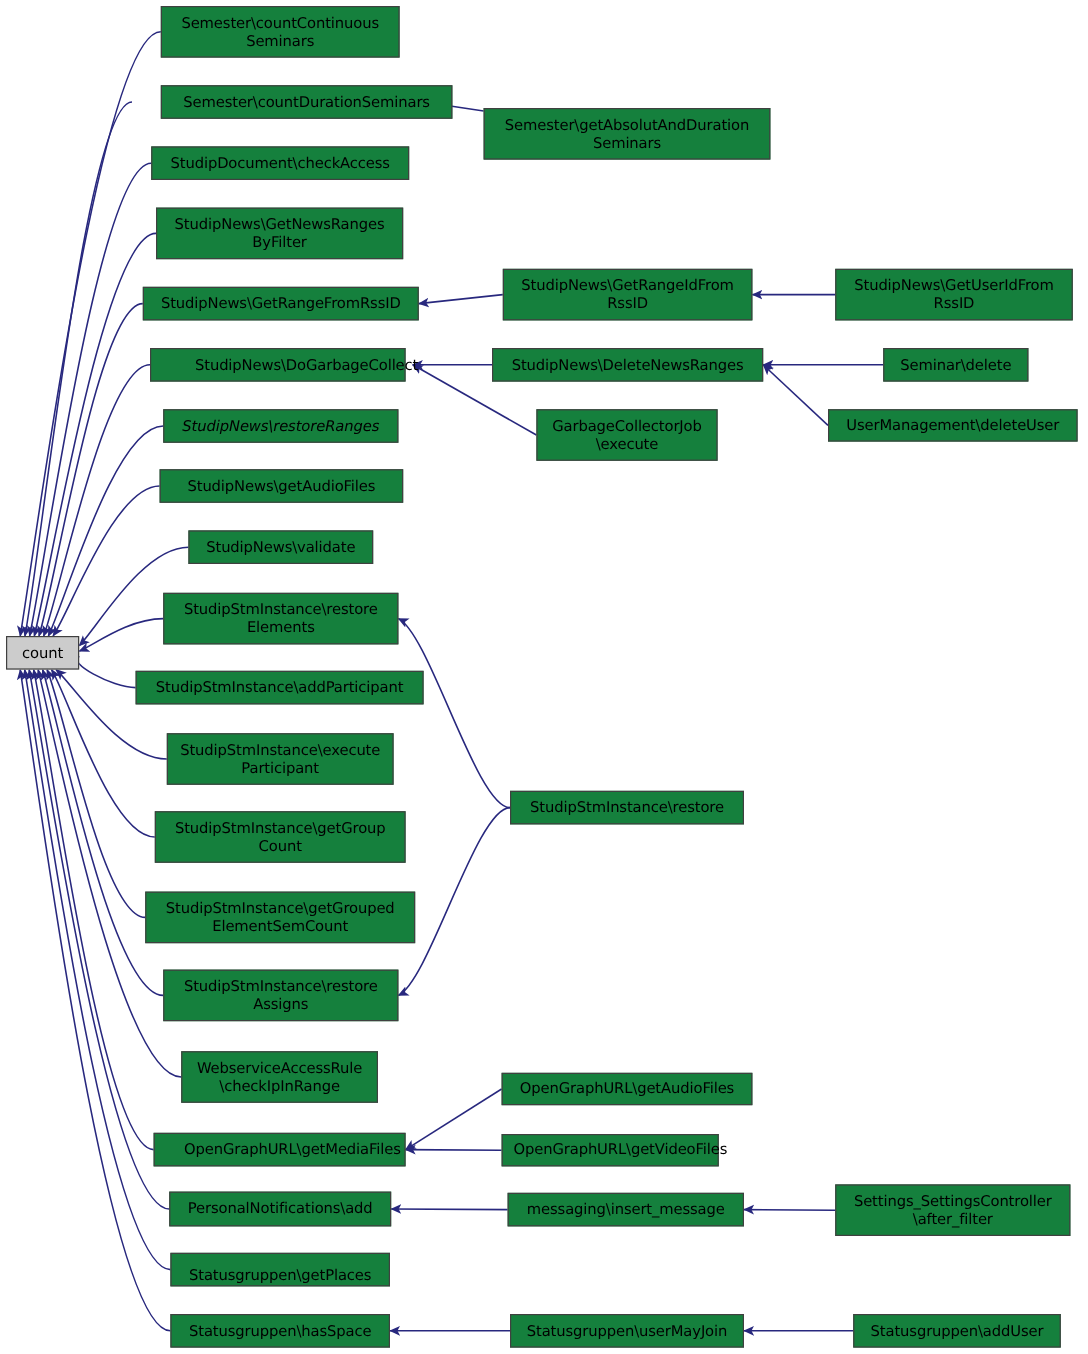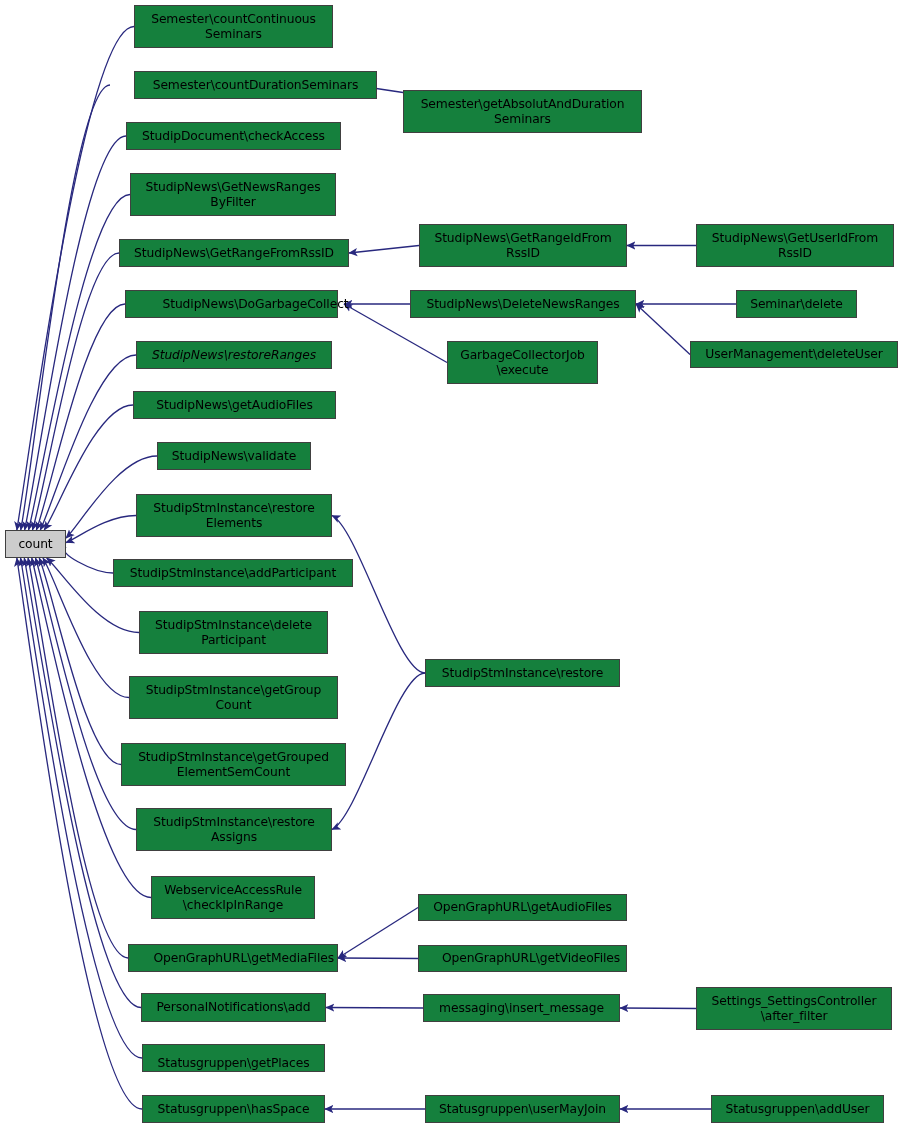--- a/index.html
+++ b/index.html
@@ -96,21 +96,21 @@
       <div class="node" style="left: 130px; top: 173px; width: 206px; height: 43px;"><span class="lbl">StudipNews\GetNewsRanges
 ByFilter</span></div>
       <div class="node" style="left: 119px; top: 239px; width: 230px; height: 28px;"><span class="lbl">StudipNews\GetRangeFromRssID</span></div>
       <div class="node" style="left: 125px; top: 290px; width: 213px; height: 28px; padding-left: 48px;"><span class="lbl">StudipNews\DoGarbageCollect</span></div>
       <div class="node" style="left: 136px; top: 341px; width: 196px; height: 28px; font-style: italic;"><span class="lbl">StudipNews\restoreRanges</span></div>
       <div class="node" style="left: 133px; top: 391px; width: 203px; height: 28px;"><span class="lbl">StudipNews\getAudioFiles</span></div>
       <div class="node" style="left: 157px; top: 442px; width: 154px; height: 28px;"><span class="lbl">StudipNews\validate</span></div>
       <div class="node" style="left: 136px; top: 494px; width: 196px; height: 43px;"><span class="lbl">StudipStmInstance\restore
 Elements</span></div>
       <div class="node" style="left: 113px; top: 559px; width: 240px; height: 28px;"><span class="lbl">StudipStmInstance\addParticipant</span></div>
-      <div class="node" style="left: 139px; top: 611px; width: 189px; height: 43px;"><span class="lbl">StudipStmInstance\delete
+      <div class="node" style="left: 139px; top: 611px; width: 189px; height: 43px;"><span class="lbl">StudipStmInstance\execute
 Participant</span></div>
       <div class="node" style="left: 129px; top: 676px; width: 209px; height: 43px;"><span class="lbl">StudipStmInstance\getGroup
 Count</span></div>
       <div class="node" style="left: 121px; top: 743px; width: 225px; height: 43px;"><span class="lbl">StudipStmInstance\getGrouped
 ElementSemCount</span></div>
       <div class="node" style="left: 136px; top: 808px; width: 196px; height: 43px;"><span class="lbl">StudipStmInstance\restore
 Assigns</span></div>
       <div class="node" style="left: 151px; top: 876px; width: 164px; height: 43px;"><span class="lbl">WebserviceAccessRule
 \checkIpInRange</span></div>
       <div class="node" style="left: 128px; top: 944px; width: 210px; height: 28px; justify-content: flex-end;"><span class="lbl">OpenGraphURL\getMediaFiles</span></div>
@@ -119,21 +119,21 @@
       <div class="node" style="left: 142px; top: 1095px; width: 183px; height: 28px;"><span class="lbl">Statusgruppen\hasSpace</span></div>
       <div class="node" style="left: 403px; top: 71px; width: 239px; height: 43px; margin-top: 19px;"><span class="lbl">Semester\getAbsolutAndDuration
 Seminars</span></div>
       <div class="node" style="left: 419px; top: 224px; width: 208px; height: 43px;"><span class="lbl">StudipNews\GetRangeIdFrom
 RssID</span></div>
       <div class="node" style="left: 410px; top: 290px; width: 226px; height: 28px;"><span class="lbl">StudipNews\DeleteNewsRanges</span></div>
       <div class="node" style="left: 447px; top: 341px; width: 151px; height: 43px;"><span class="lbl">GarbageCollectorJob
 \execute</span></div>
       <div class="node" style="left: 425px; top: 659px; width: 195px; height: 28px;"><span class="lbl">StudipStmInstance\restore</span></div>
       <div class="node" style="left: 418px; top: 894px; width: 209px; height: 27px;"><span class="lbl">OpenGraphURL\getAudioFiles</span></div>
-      <div class="node" style="left: 418px; top: 945px; width: 209px; height: 27px; padding-left: 17px;"><span class="lbl">OpenGraphURL\getVideoFiles</span></div>
+      <div class="node" style="left: 418px; top: 945px; width: 181px; height: 27px; padding-left: 17px;"><span class="lbl">OpenGraphURL\getVideoFiles</span></div>
       <div class="node" style="left: 423px; top: 994px; width: 197px; height: 28px;"><span class="lbl">messaging\insert_message</span></div>
       <div class="node" style="left: 425px; top: 1095px; width: 195px; height: 28px;"><span class="lbl">Statusgruppen\userMayJoin</span></div>
       <div class="node" style="left: 696px; top: 224px; width: 198px; height: 43px;"><span class="lbl">StudipNews\GetUserIdFrom
 RssID</span></div>
       <div class="node" style="left: 736px; top: 290px; width: 121px; height: 28px;"><span class="lbl">Seminar\delete</span></div>
       <div class="node" style="left: 690px; top: 341px; width: 208px; height: 27px;"><span class="lbl">UserManagement\deleteUser</span></div>
       <div class="node" style="left: 696px; top: 987px; width: 196px; height: 43px;"><span class="lbl">Settings_SettingsController
 \after_filter</span></div>
       <div class="node" style="left: 711px; top: 1095px; width: 173px; height: 28px;"><span class="lbl">Statusgruppen\addUser</span></div>
     </div>

